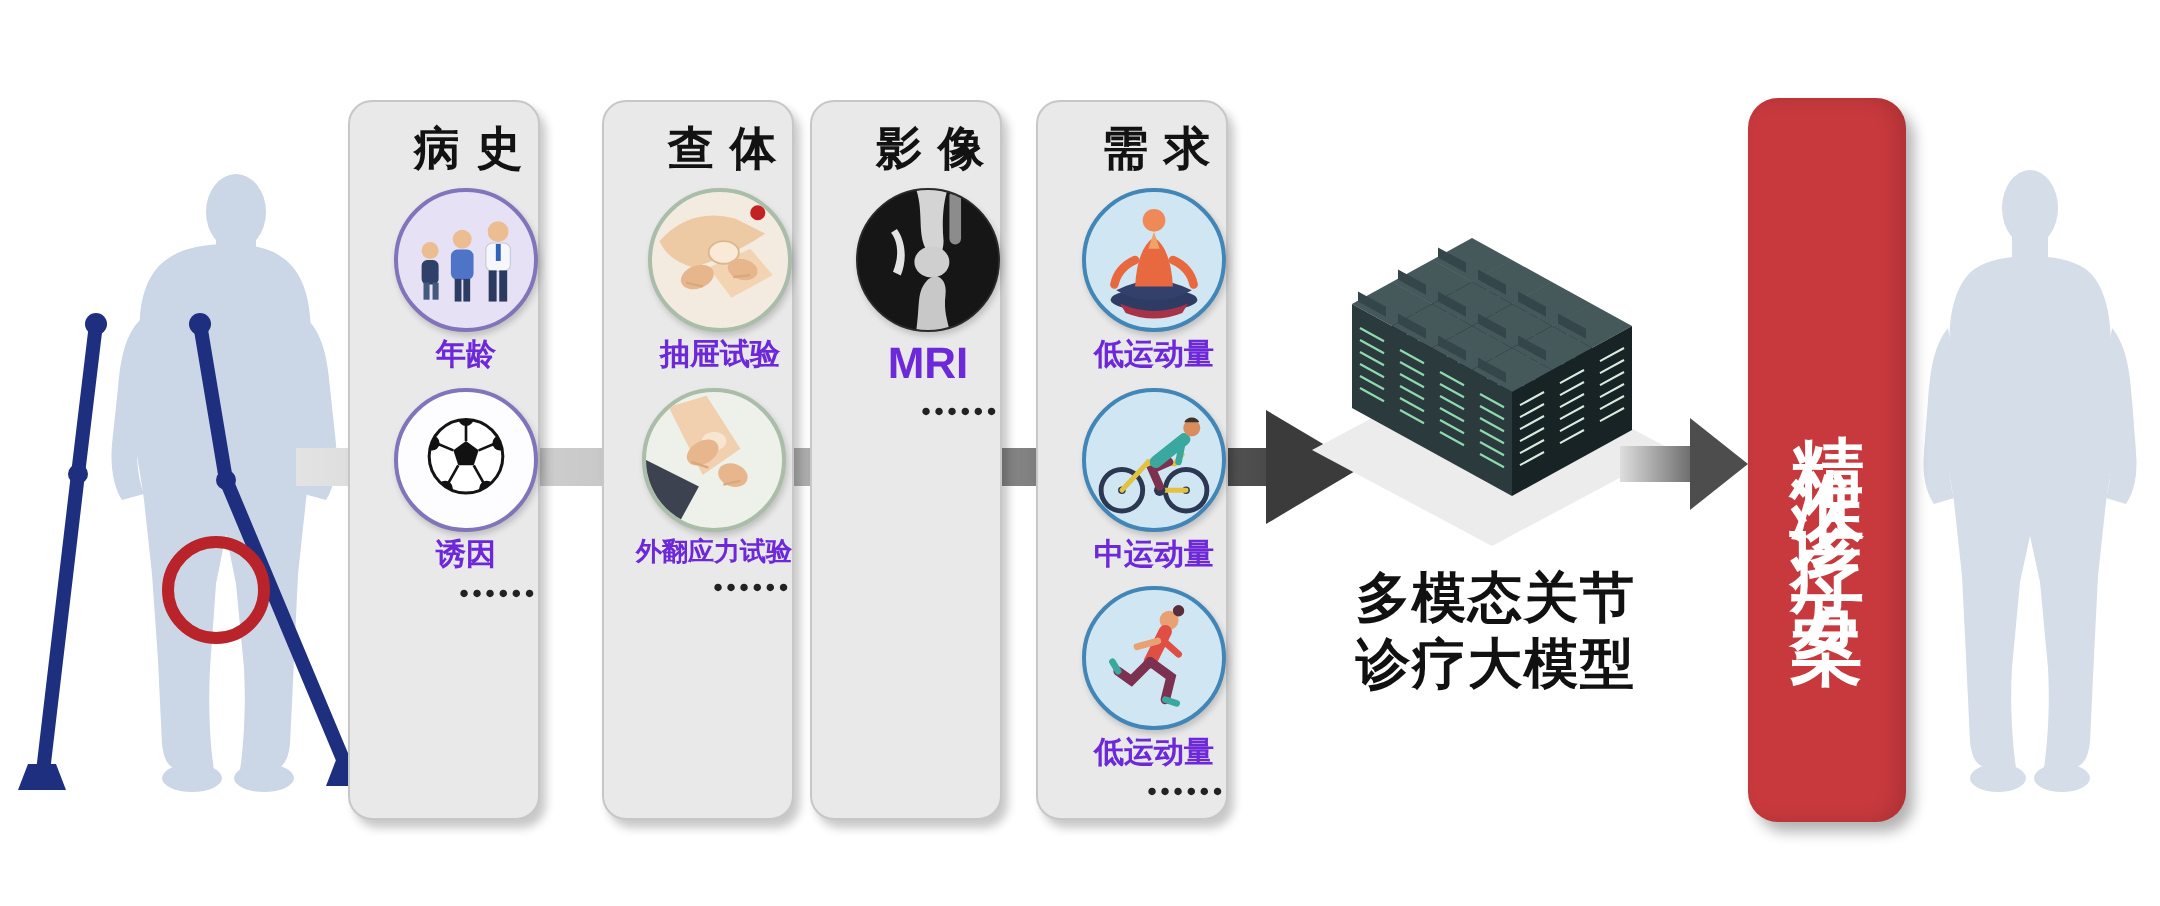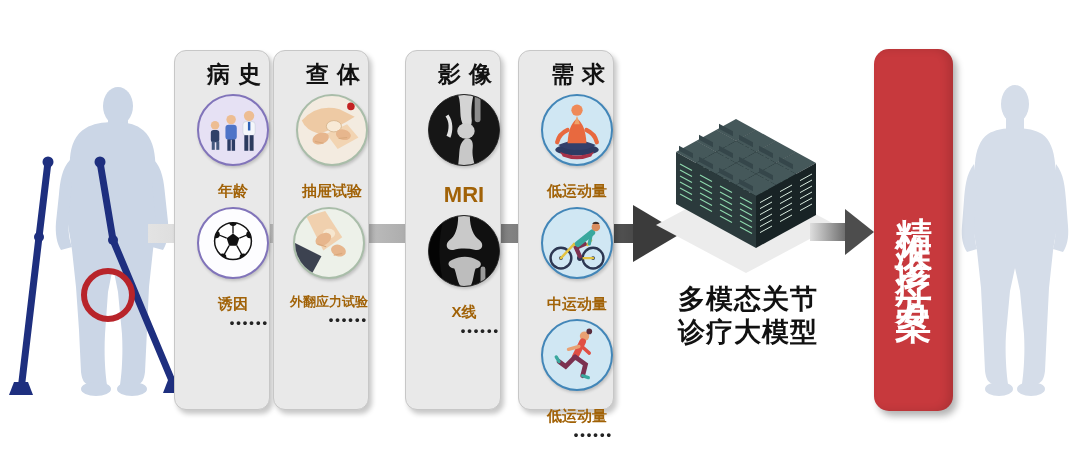--- a/index.html
+++ b/index.html
@@ -9,35 +9,35 @@
 
   
   .big-arrow{position:absolute;left:145px;top:200px;z-index:1;}
   .small-arrow{position:absolute;left:808px;top:203px;z-index:1;}
 
   
   .panel{position:absolute;top:50px;width:96px;height:360px;background:#e9e9e9;
          border:1px solid #c7c7c7;border-radius:12px;z-index:2;
          box-shadow:3px 4px 5px rgba(0,0,0,0.22);
          display:flex;flex-direction:column;align-items:flex-end;box-sizing:border-box;}
-  .p1{left:174px}.p2{left:273px}.p3{left:405px}.p4{left:518px}
+  .p1{left:174px}.p2{left:301px}.p3{left:405px}.p4{left:518px}
   .panel-title{margin-top:11px;font-size:23px;font-weight:900;color:#121212;
                letter-spacing:8px;padding-left:8px;line-height:1.1;white-space:nowrap;}
   .item{display:flex;flex-direction:column;align-items:center;margin-top:7px;}
   .circle{width:72px;height:72px;border-radius:50%;overflow:hidden;position:relative;
           box-shadow:1px 2px 3px rgba(0,0,0,0.18);box-sizing:border-box;background:#fff;}
   .circle svg{width:100%;height:100%;}
   .c-lav{background:#e6e1f4;border:2px solid #8174ba;}
   .c-white{background:#fdfdff;border:2px solid #8174ba;}
   .c-exam1{background:#f3ebe0;border:2px solid #a9bda9;}
   .c-exam2{background:#edf1e9;border:2px solid #a9bda9;}
   .c-exam3{background:#f7f1ea;border:2px solid #a9bda9;}
   .c-img{background:#151515;border:1px solid #2a2a2a;}
   .c-need{background:#d0e7f3;border:2px solid #4286b8;}
-  .item-label{margin-top:16px;font-size:15px;font-weight:600;color:#a16207;line-height:1.15;white-space:nowrap;}
+  .item-label{margin-top:3px;font-size:15px;font-weight:600;color:#6d28d9;line-height:1.15;white-space:nowrap;}
   .item-label.lat{font-size:22px;}
   .item-label.sm{font-size:13px;}
   .item-label.xs{font-size:12.5px;}
   .dots{margin-top:4px;font-size:13px;font-weight:700;letter-spacing:2px;color:#222;line-height:1;}
 
   
   .servers{position:absolute;left:650px;top:103px;z-index:1;}
   .model-label{position:absolute;left:648px;top:283px;width:200px;text-align:center;
                font-size:27px;font-weight:900;color:#111;line-height:1.22;letter-spacing:1px;z-index:2;}
 
@@ -193,32 +193,20 @@
         <svg viewBox="0 0 72 72">
           <rect width="72" height="72" fill="#161616"></rect>
           <path d="M30,0 C34,12 30,24 36,32 C40,37 44,34 44,26 C43,16 44,6 46,0 Z" fill="#d4d4d4"></path>
           <rect x="47" y="0" width="6" height="28" rx="3" fill="#8c8c8c"></rect>
           <ellipse cx="38" cy="37" rx="9" ry="8" fill="#cfcfcf"></ellipse>
           <path d="M30,72 C32,58 30,52 36,46 C41,42 46,46 45,54 C44,62 46,67 47,72 Z" fill="#c8c8c8"></path>
           <path d="M20,20 C25,27 25,37 22,44 L18,42 C21,35 21,27 17,22 Z" fill="#e2e2e2"></path>
         </svg>
       </div>
       <div class="item-label lat">MRI</div>
-    </div>
-    <div class="item">
-      <div class="circle c-img">
-        <svg viewBox="0 0 72 72">
-          <rect width="72" height="72" fill="#101010"></rect>
-          <path d="M0,0 L16,0 C9,22 9,50 16,72 L0,72 Z" fill="#000" opacity="0.7"></path>
-          <path d="M30,0 L42,0 C42,12 46,21 52,25 C57,29 55,36 48,35 C40,33 32,33 25,35 C18,36 16,29 21,25 C27,21 30,12 30,0 Z" fill="#c9c9c9"></path>
-          <path d="M24,45 C32,41 42,41 49,45 C55,47 55,53 48,54 C46,58 45,72 42,72 L33,72 C30,72 28,58 26,54 C19,53 18,47 24,45 Z" fill="#bdbdbd"></path>
-          <rect x="53" y="52" width="5" height="20" rx="2.5" fill="#9a9a9a"></rect>
-        </svg>
-      </div>
-      <div class="item-label">X线</div>
     </div>
     <div class="dots">••••••</div>
   </div>
 
   <div class="panel p4">
     <div class="panel-title">需求</div>
     <div class="item">
       <div class="circle c-need">
         <svg viewBox="0 0 72 72">
           <ellipse cx="36" cy="57" rx="23" ry="6" fill="#2e3b63"></ellipse>

